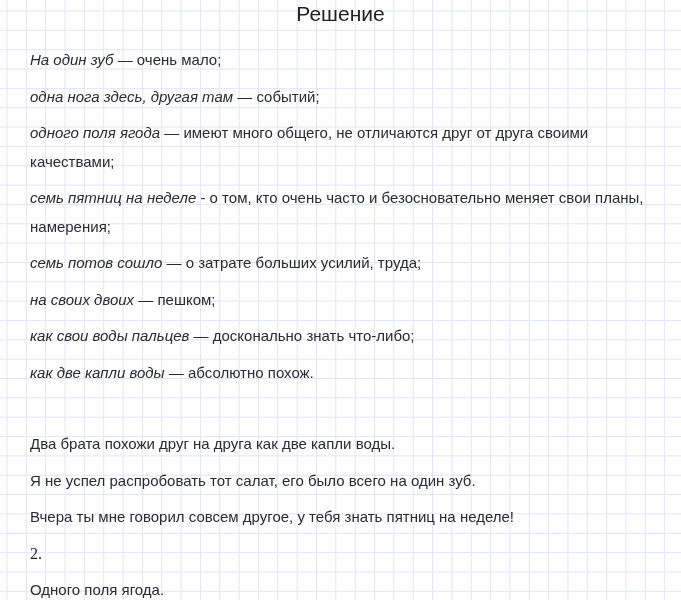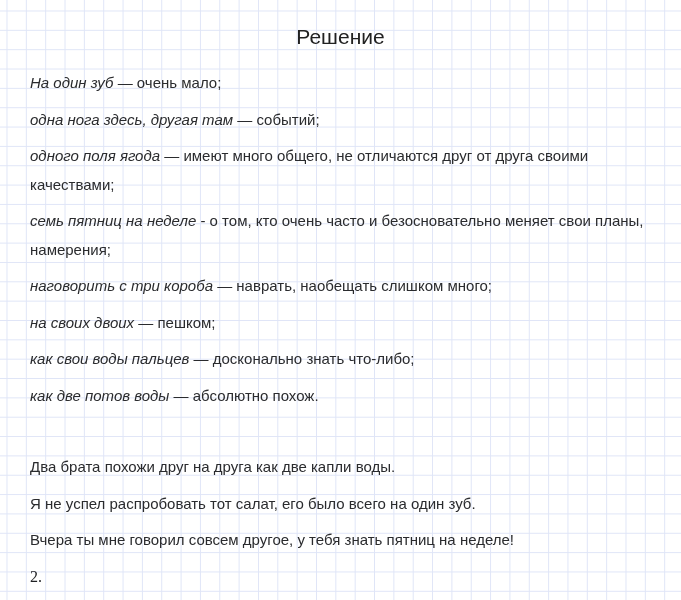--- a/index.html
+++ b/index.html
@@ -18,21 +18,21 @@
     background-color: #ffffff;
     background-image:
       linear-gradient(to right, #dfe5f7 1px, transparent 1px),
       linear-gradient(to bottom, #dfe5f7 1px, transparent 1px);
     background-size: 19.35px 19.35px;
     background-position: 6.5px 10.5px;
     color: #2a2b2e;
   }
   .title {
     margin: 0;
-    padding-top: 24px;
+    padding-top: 1px;
     text-align: center;
     font-size: 21px;
     line-height: 25px;
     font-weight: 400;
     color: #212121;
   }
   .content {
     padding: 12px 24px 0 22px;
     font-size: 15px;
     line-height: 28.5px;
@@ -51,24 +51,24 @@
 
 <div class="sheet">
   <h1 class="title">Решение</h1>
 
   <div class="content">
 
     <p><span class="phrase">На один зуб</span><span> — очень мало;</span></p>
     <p><span class="phrase">одна нога здесь, другая там</span><span> — событий;</span></p>
     <p><span class="phrase">одного поля ягода</span><span> — имеют много общего, не отличаются друг от друга своими качествами;</span></p>
     <p><span class="phrase">семь пятниц на неделе</span><span> - о том, кто очень часто и безосновательно меняет свои планы, намерения;</span></p>
-    <p><span class="phrase">наговорить с три короба</span><span> — наврать, наобещать слишком много;</span></p>
+    <p><span class="phrase">семь потов сошло</span><span> — о затрате больших усилий, труда;</span></p>
     <p><span class="phrase">на своих двоих</span><span> — пешком;</span></p>
     <p><span class="phrase">как свои воды пальцев</span><span> — досконально знать что-либо;</span></p>
-    <p><span class="phrase">как две потов воды</span><span> — абсолютно похож.</span></p>
+    <p><span class="phrase">как две капли воды</span><span> — абсолютно похож.</span></p>
 
     <div class="spacer"></div>
 
     <p>Два брата похожи друг на друга как две капли воды.</p>
     <p>Я не успел распробовать тот салат, его было всего на один зуб.</p>
     <p>Вчера ты мне говорил совсем другое, у тебя знать пятниц на неделе!</p>
 
     <p class="task-number">2.</p>
     <p>Одного поля ягода.</p>
 

